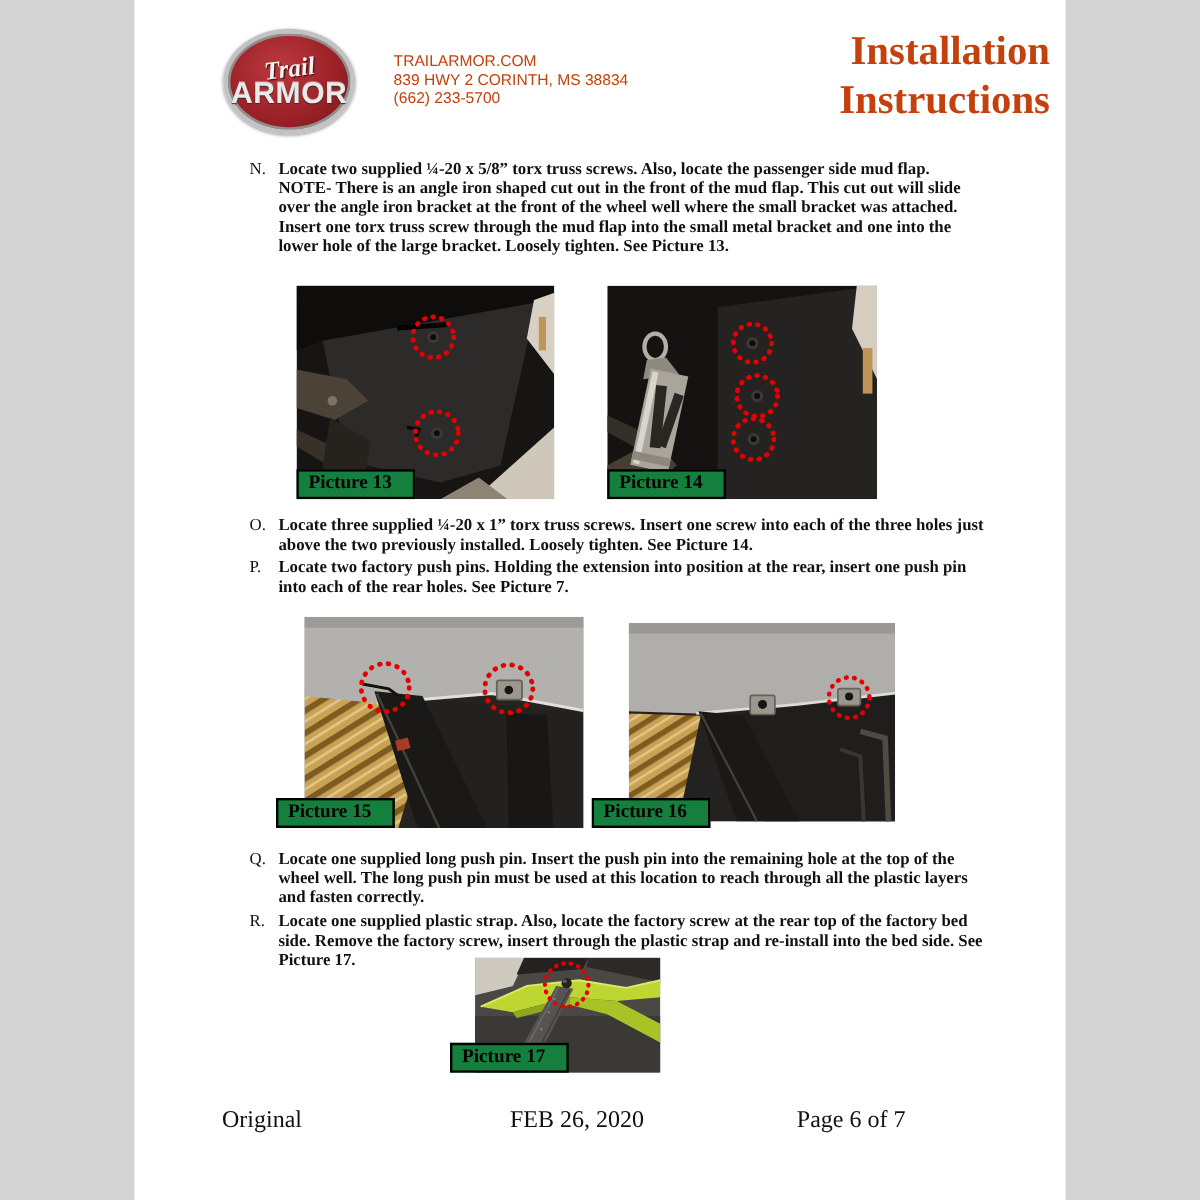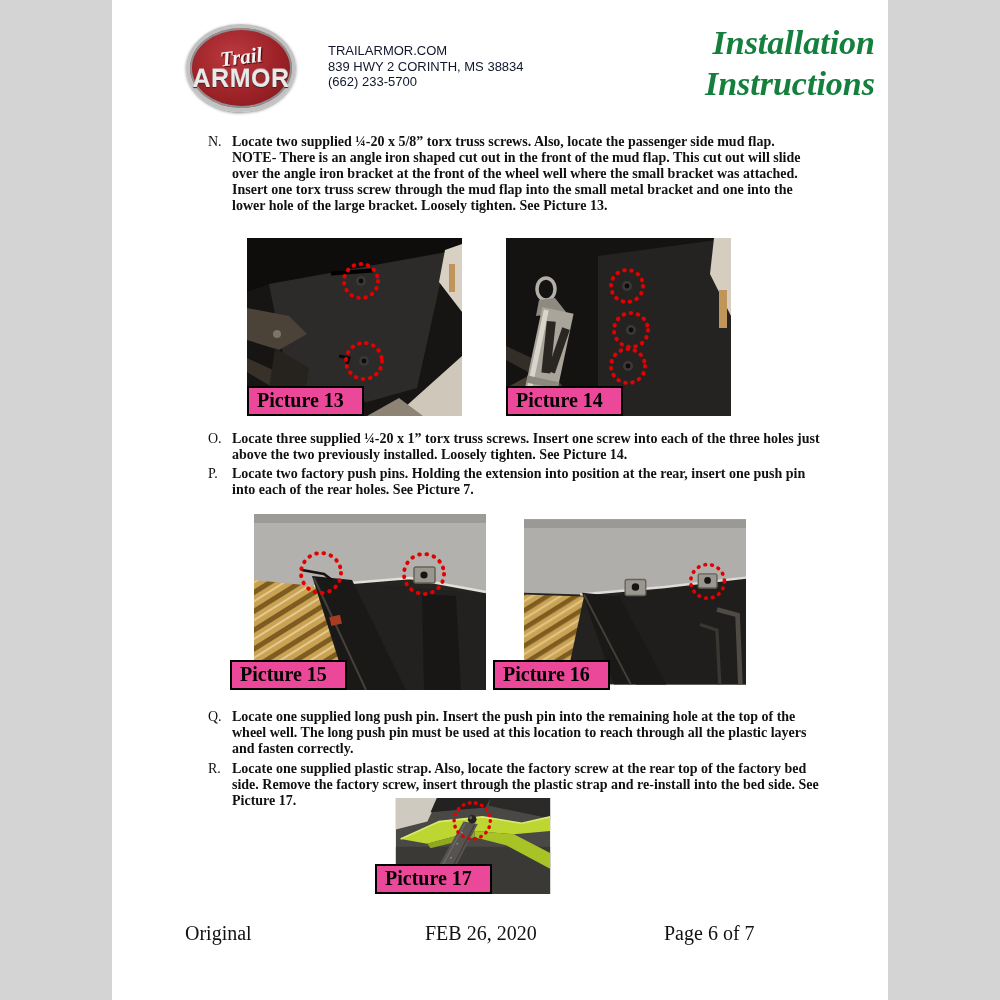--- a/index.html
+++ b/index.html
@@ -13,37 +13,37 @@
         background:radial-gradient(ellipse at 42% 36%, #bb3a40 0%, #9c2227 55%, #79161a 100%);
         border:4px solid #c2c2c2;box-shadow:inset 0 0 0 2px #8f8f8f, 0 1px 3px rgba(0,0,0,.45);
         display:flex;flex-direction:column;align-items:center;justify-content:center;}
   .logo-top{font-family:"Liberation Serif",serif;font-style:italic;font-weight:bold;
         font-size:21px;line-height:20px;color:#f3f3f3;transform:rotate(-7deg);
         text-shadow:1px 1px 1px #4e0c0f;}
   .logo-bottom{font-family:"Liberation Sans",sans-serif;font-weight:bold;font-size:25px;
         line-height:22px;letter-spacing:.5px;color:#e9e9e9;
         text-shadow:0 1px 1px #2c2c2c, 0 -1px 0 #ffffff66;}
   .company{position:absolute;left:216px;top:43px;font-family:"Liberation Sans",sans-serif;
-        font-size:13px;line-height:15.5px;color:#0f172a;}
+        font-size:13px;line-height:15.5px;color:#c2410c;}
   .doc-title{position:absolute;right:13px;top:22px;text-align:right;
-        font-family:"Liberation Serif",serif;font-style:italic;font-weight:bold;
-        font-size:34px;line-height:41px;color:#15803d;}
+        font-family:"Liberation Serif",serif;font-weight:bold;
+        font-size:34px;line-height:41px;color:#c2410c;}
 
   
   .step{position:absolute;left:96px;width:614px;display:flex;
         font-size:14px;line-height:15.9px;color:#111;}
   .step .letter{flex:0 0 24px;}
   .step .text{flex:1;font-weight:bold;}
 
   
   .photo{position:absolute;overflow:hidden;}
   .photo svg{display:block;width:100%;height:100%;}
-  .pic-label{position:absolute;left:0;bottom:0;background:#ec4899;border:2px solid #000;
+  .pic-label{position:absolute;left:0;bottom:0;background:#15803d;border:2px solid #000;
         padding:1px 18px 2px 8px;font-family:"Liberation Serif",serif;
-        font-weight:bold;font-size:20px;color:#000;}
+        font-weight:bold;font-size:16px;color:#000;}
 
   
   .footer-item{position:absolute;top:922px;font-size:20px;color:#111;}
 </style>
 </head>
 <body>
 
 <div class="canvas">
  <div class="page">
 

